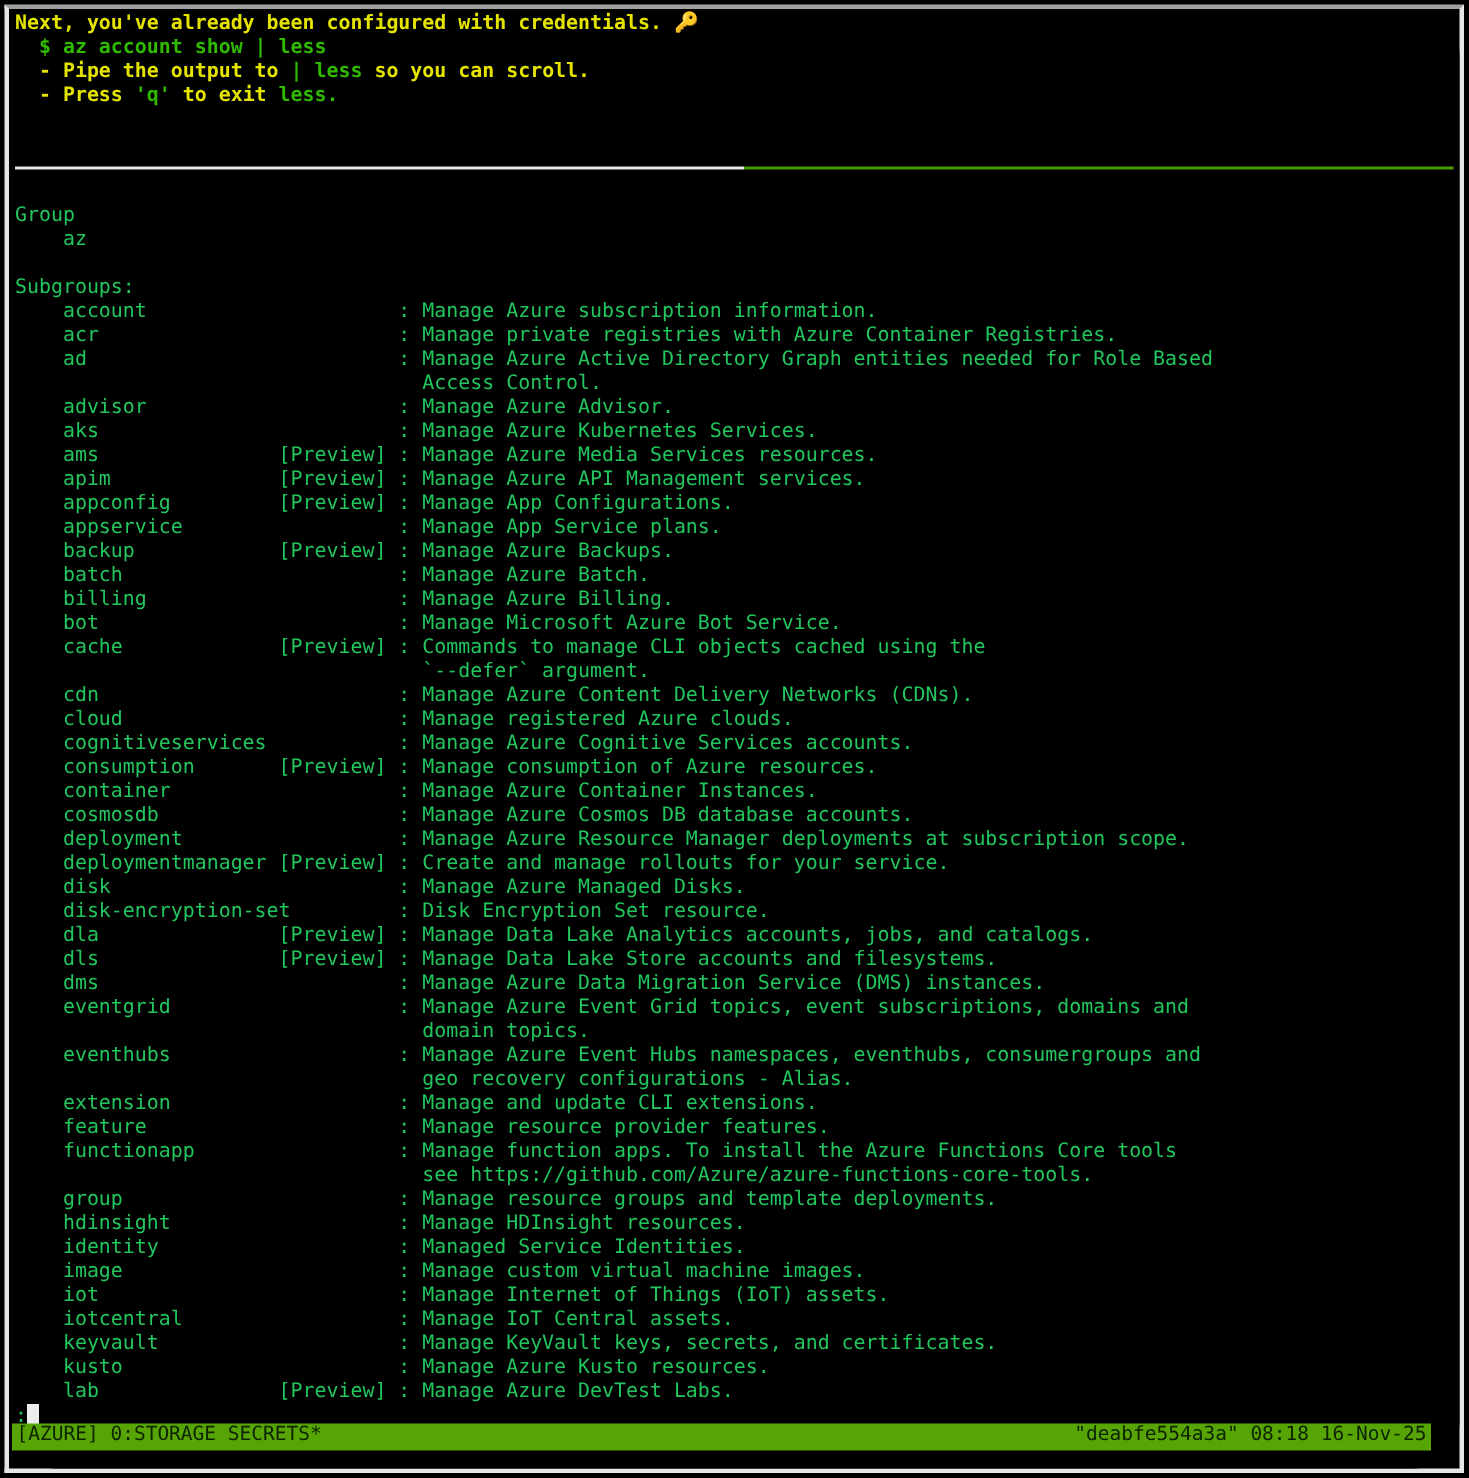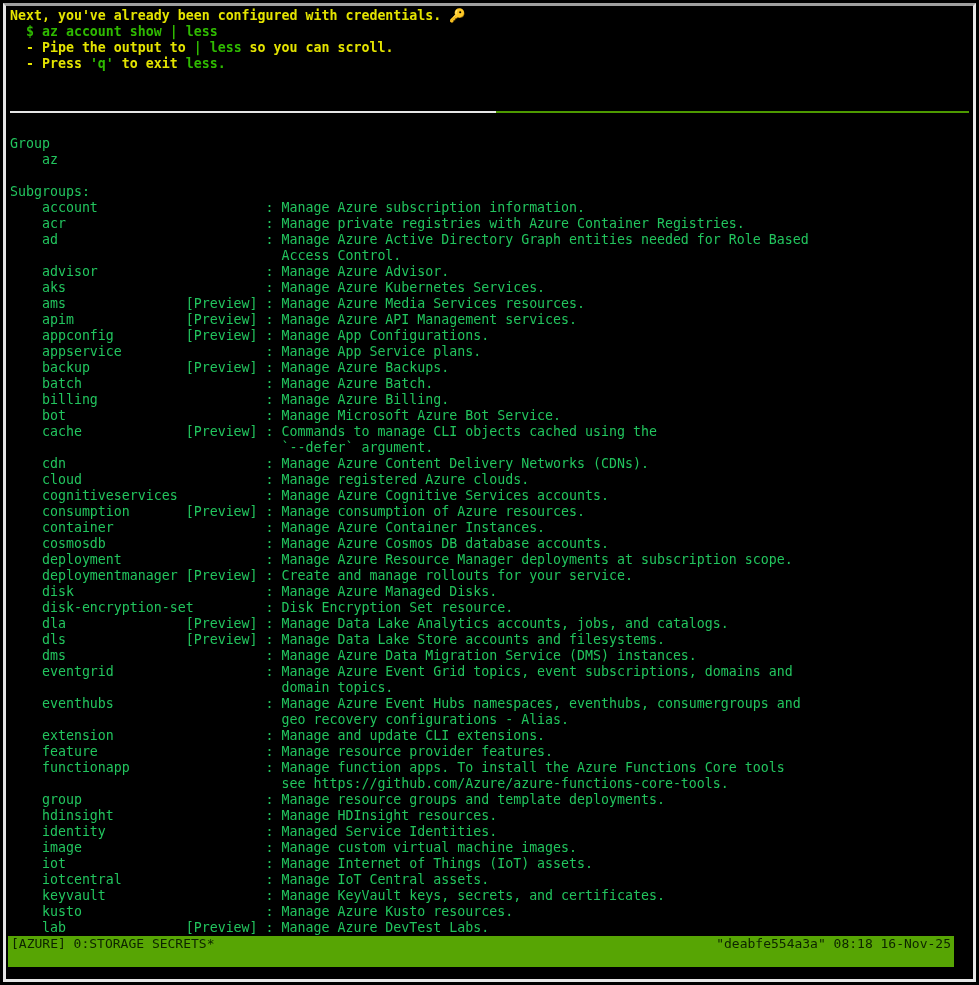--- a/index.html
+++ b/index.html
@@ -19,21 +19,21 @@
   .tline{height:16px;}
   .c-y{color:#e4e400;}
   .c-g{color:#2fba00;}
   .c-k{color:#e8a000;font-weight:normal;}
   .plain{font-weight:normal;color:#22c55e;}
   .rule-line{font-size:0;}
   .rule-w{display:inline-block;width:486px;height:2px;background:#e6e6e6;margin-top:7px;vertical-align:top;}
   .rule-g{display:inline-block;width:473px;height:2px;background:#4d9900;margin-top:7px;vertical-align:top;}
   .cursor{display:inline-block;width:8px;height:14px;background:#ededed;vertical-align:-2px;}
   .statusbar{
-    position:absolute;left:2px;bottom:12px;width:946px;height:31px;
+    position:absolute;left:2px;bottom:12px;width:946px;height:18px;
     background:#57a504;color:#0d2400;
     font-family:"DejaVu Sans Mono",monospace;font-size:13px;line-height:15px;
     display:flex;justify-content:space-between;white-space:pre;
     padding:0 3px;box-sizing:border-box;
   }
 </style>
 </head>
 <body>
 
 <div class="frame">

